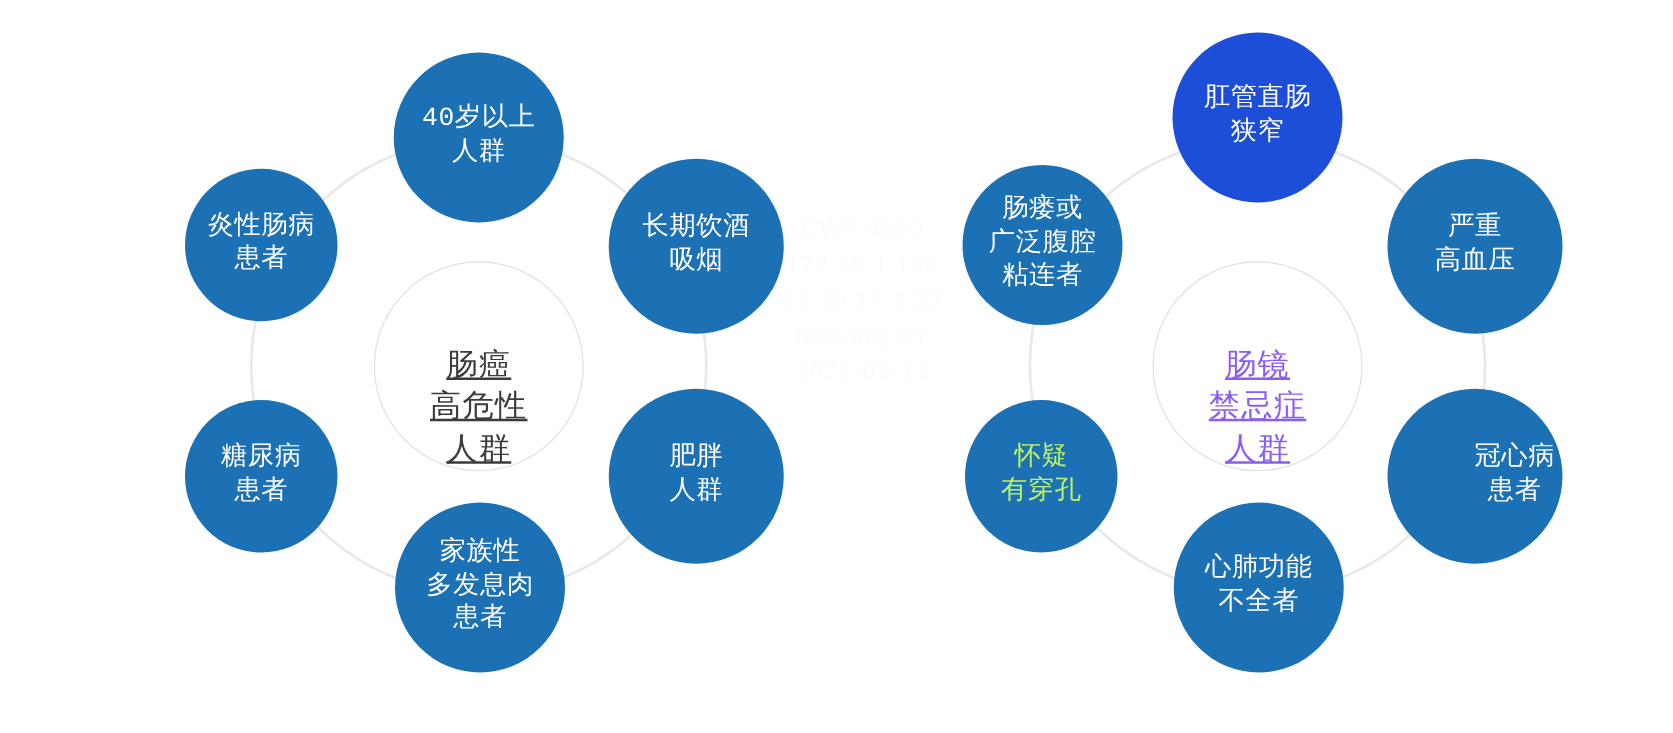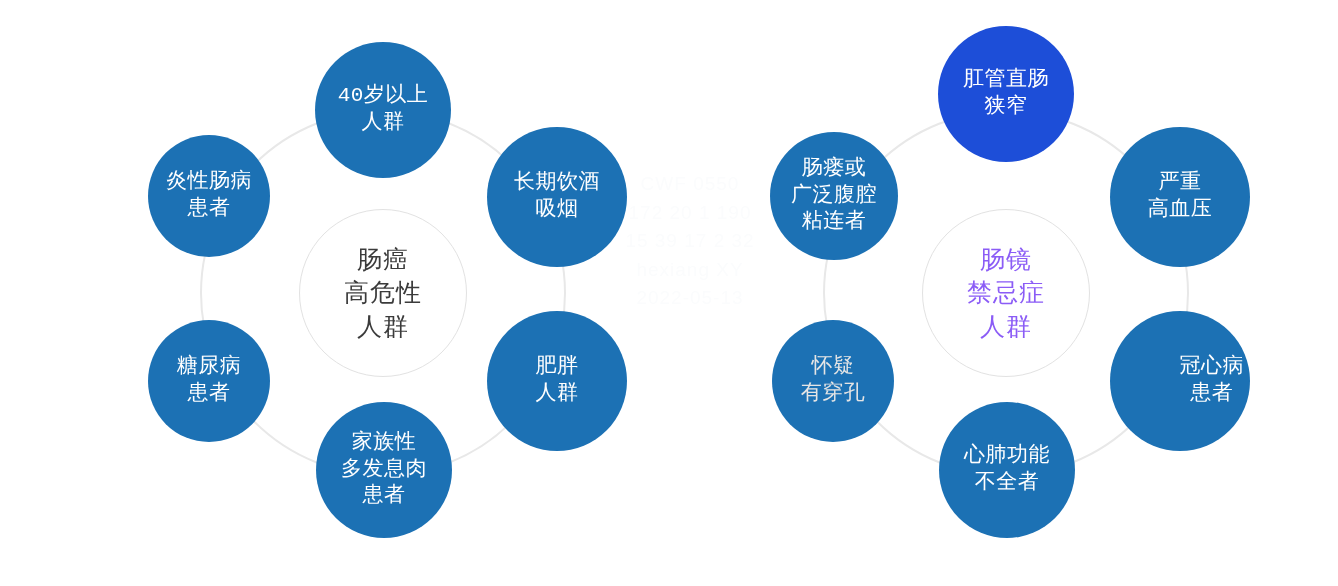--- a/index.html
+++ b/index.html
@@ -26,26 +26,27 @@
     box-sizing:border-box;
   }
   .node .lbl{display:block;padding:0 6px;white-space:pre-line;font-family:Liberation Mono, monospace;}
   .hub{
     position:absolute;
     border-radius:50%;
     background:transparent;
     border:1.6px solid #e2e2e2;
     color:#3b3b3b;
     display:flex;
-    align-items:center;
+    align-items:flex-end;
     justify-content:center;
     text-align:center;
     line-height:1.34;
     letter-spacing:1px;
     box-sizing:border-box;
+    text-decoration:underline;
   }
   .hub .lbl{display:block;white-space:pre-line;}
   .wm{
     position:absolute;
     text-align:center;
     color:#fbfcfd;
     font-size:19px;
     line-height:1.5;
     letter-spacing:1px;
     white-space:pre-line;
@@ -111,21 +112,21 @@
 高血压</span>
       </div>
       <div class="node" style="left: 1110px; top: 311px; width: 140px; height: 140px; font-size: 21px; background: rgb(28, 113, 180); color: rgb(255, 255, 255); justify-content: flex-end;">
         <span class="lbl">冠心病
 患者</span>
       </div>
       <div class="node" style="left: 939px; top: 402px; width: 136px; height: 136px; font-size: 21px; background: rgb(28, 113, 180); color: rgb(255, 255, 255);">
         <span class="lbl">心肺功能
 不全者</span>
       </div>
-      <div class="node" style="left: 772px; top: 320px; width: 122px; height: 122px; font-size: 21px; background: rgb(28, 113, 180); color: #e5e5e5;">
+      <div class="node" style="left: 772px; top: 320px; width: 122px; height: 122px; font-size: 21px; background: rgb(28, 113, 180); color: #bef264;">
         <span class="lbl">怀疑
 有穿孔</span>
       </div>
       <div class="node" style="left: 770px; top: 132px; width: 128px; height: 128px; font-size: 21px; background: rgb(28, 113, 180); color: rgb(255, 255, 255);">
         <span class="lbl">肠瘘或
 广泛腹腔
 粘连者</span>
       </div>
     </div>
 </div>

